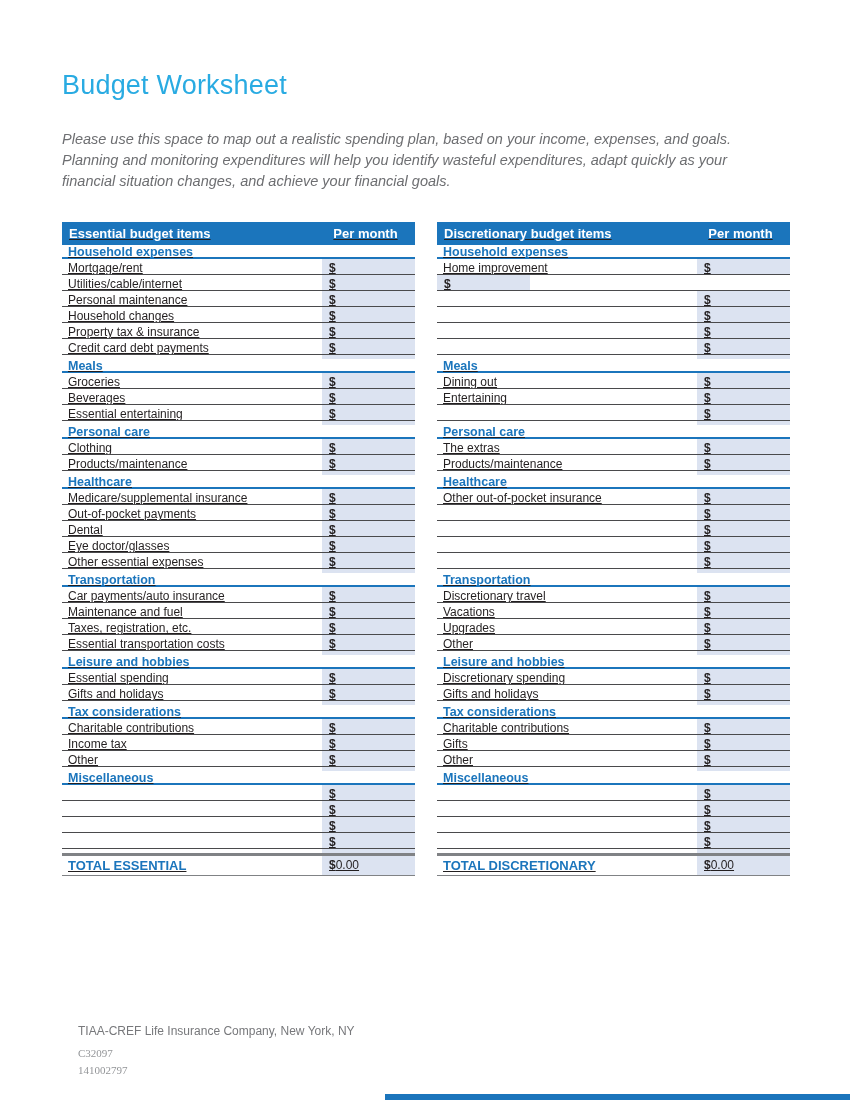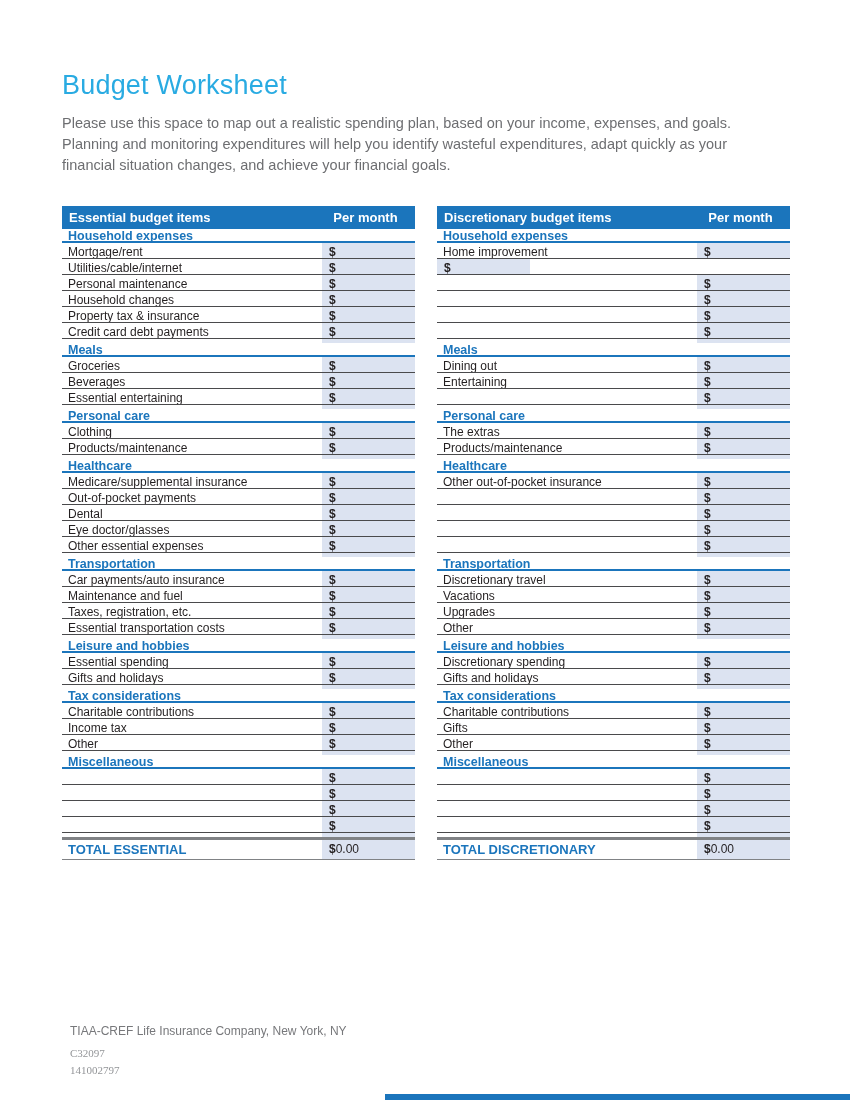--- a/index.html
+++ b/index.html
@@ -15,33 +15,34 @@
   .content { padding: 0 60px 0 62px; }
 
   .page-title {
     margin-top: 70px;
     font-size: 27px;
     font-weight: 400;
     letter-spacing: 0.2px;
     color: var(--title-blue, #29ABE2);
   }
   .intro {
-    margin-top: 12px;
+    margin-top: 28px;
     width: 712px;
     font-size: 14.5px;
     line-height: 1.45;
     color: var(--body-text, #6D6E71);
+    font-style: italic;
   }
 
   .tables-row {
     margin-top: 30px;
     display: flex;
     gap: 22px;
   }
-  .tbl { width: 353px; font-size: 12px; color: #231F20; }
+  .tbl { width: 353px; font-size: 12px; color: #231F20; text-decoration: underline; }
 
   .tbl-head {
     display: flex;
     align-items: center;
     height: 23px;
     background: var(--header-bar-blue, #1B75BC);
     color: #fff;
     font-weight: bold;
     font-size: 13px;
   }
@@ -88,21 +89,21 @@
   .total-label {
     flex: 1;
     padding-left: 6px;
     line-height: 19px;
     font-size: 13px;
     font-weight: bold;
     color: var(--section-blue, #1B75BC);
   }
   .total-amount { line-height: 19px; }
 
-  .footer { position: absolute; left: 70px; top: 1024px; }
+  .footer { position: absolute; left: 78px; top: 1024px; }
   .footer .company { font-size: 12px; color: #77787B; }
   .footer .code { font-size: 11px; color: #939598; margin-top: 5px; font-family: Liberation Serif, serif; }
   .footer .code.first { margin-top: 9px; }
 
   .bottom-bar {
     position: absolute;
     right: 0; bottom: 0;
     width: 465px; height: 6px;
     background: var(--header-bar-blue, #1B75BC);
   }

